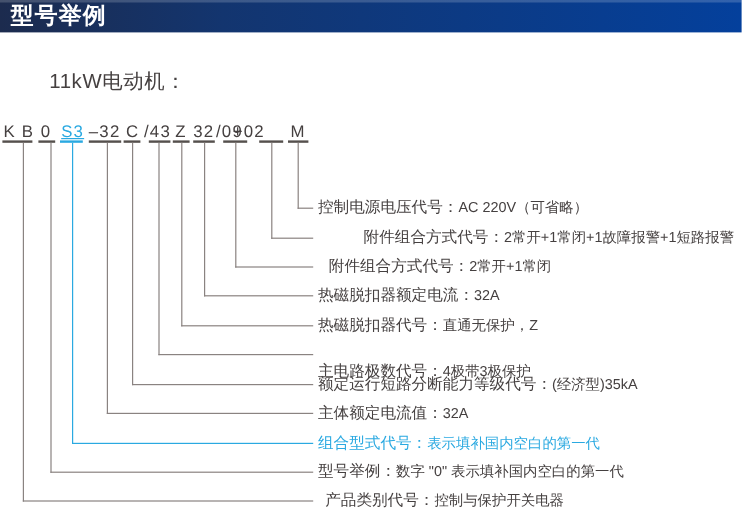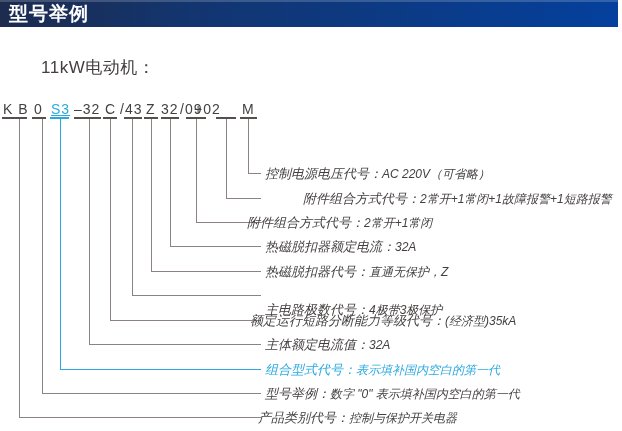--- a/index.html
+++ b/index.html
@@ -27,80 +27,80 @@
     font-size:14px;letter-spacing:1px;white-space:nowrap;text-align:right;
   }
   .code-group.blue{color:#2aa9e1;}
   .underline{position:absolute;top:117px;height:2px;background:#55504d;}
   .underline.blue{background:#2aa9e1;}
   .vline{position:absolute;width:1px;background:#8a8381;}
   .vline.blue{background:#2aa9e1;}
   .hline{position:absolute;height:1px;background:#8a8381;}
   .hline.blue{background:#2aa9e1;}
   .label-row{
-    position:absolute;height:18px;line-height:18px;white-space:nowrap;font-style:italic;
+    position:absolute;height:18px;line-height:18px;white-space:nowrap;
   }
   .label-name{font-size:13px;}
   .label-value{font-size:12px;}
   .label-row.blue .label-name,.label-row.blue .label-value{color:#2aa9e1;}
 </style>
 </head>
 <body>
 
 <div class="canvas">
   <div class="header-bar">
     <span class="header-title">型号举例</span>
   </div>
   <div class="title-motor">11kW电动机：</div>
   <div id="diagram">
       <div class="code-group" style="left: 3px;"><span>K B</span></div>
       <div class="underline" style="left: 2px; width: 25px; top: 117px;"></div>
       <div class="vline" style="left: 19px; top: 119px; height: 299px;"></div>
       <div class="hline" style="left: 19px; top: 417px; width: 242px;"></div>
-      <div class="label-row" style="left: 258px; top: 408px;"><span class="label-name">产品类别代号：</span><span class="label-value">控制与保护开关电器</span></div>
+      <div class="label-row" style="left: 271px; top: 408px;"><span class="label-name">产品类别代号：</span><span class="label-value">控制与保护开关电器</span></div>
       <div class="code-group" style="left: 34px;"><span>0</span></div>
       <div class="underline" style="left: 32px; width: 14px; top: 117px;"></div>
       <div class="vline" style="left: 42px; top: 119px; height: 275px;"></div>
       <div class="hline" style="left: 42px; top: 393px; width: 219px;"></div>
       <div class="label-row" style="left: 265px; top: 384px;"><span class="label-name">型号举例：</span><span class="label-value">数字 "0" 表示填补国内空白的第一代</span></div>
       <div class="code-group blue" style="left: 51px; text-decoration: underline;"><span>S3</span></div>
       <div class="underline blue" style="left: 50px; width: 19px; top: 117px;"></div>
       <div class="vline blue" style="left: 60px; top: 119px; height: 251px;"></div>
       <div class="hline blue" style="left: 60px; top: 369px; width: 201px;"></div>
       <div class="label-row blue" style="left: 265px; top: 360px;"><span class="label-name">组合型式代号：</span><span class="label-value">表示填补国内空白的第一代</span></div>
       <div class="code-group" style="left: 74px;"><span>–32</span></div>
       <div class="underline" style="left: 74px; width: 27px; top: 117px;"></div>
       <div class="vline" style="left: 89px; top: 119px; height: 226px;"></div>
       <div class="hline" style="left: 89px; top: 344px; width: 172px;"></div>
       <div class="label-row" style="left: 265px; top: 335px;"><span class="label-name">主体额定电流值：</span><span class="label-value">32A</span></div>
       <div class="code-group" style="left: 105px;"><span>C</span></div>
       <div class="underline" style="left: 103px; width: 14px; top: 117px;"></div>
       <div class="vline" style="left: 110px; top: 119px; height: 202px;"></div>
       <div class="hline" style="left: 110px; top: 320px; width: 151px;"></div>
-      <div class="label-row" style="left: 250px; top: 311px;"><span class="label-name">额定运行短路分断能力等级代号：</span><span class="label-value">(经济型)35kA</span></div>
+      <div class="label-row" style="left: 265px; top: 311px;"><span class="label-name">额定运行短路分断能力等级代号：</span><span class="label-value">(经济型)35kA</span></div>
       <div class="code-group" style="left: 120px;"><span>/</span><span>43</span></div>
       <div class="underline" style="left: 124px; width: 18px; top: 117px;"></div>
       <div class="vline" style="left: 132px; top: 119px; height: 177px;"></div>
       <div class="hline" style="left: 132px; top: 295px; width: 129px;"></div>
       <div class="label-row" style="left: 265px; top: 300px;"><span class="label-name">主电路极数代号：</span><span class="label-value">4极带3极保护</span></div>
       <div class="code-group" style="left: 146px;"><span>Z</span></div>
       <div class="underline" style="left: 144px; width: 14px; top: 117px;"></div>
       <div class="vline" style="left: 151px; top: 119px; height: 153px;"></div>
       <div class="hline" style="left: 151px; top: 271px; width: 110px;"></div>
       <div class="label-row" style="left: 265px; top: 262px;"><span class="label-name">热磁脱扣器代号：</span><span class="label-value">直通无保护，Z</span></div>
       <div class="code-group" style="left: 161px;"><span>32</span></div>
       <div class="underline" style="left: 161px; width: 18px; top: 117px;"></div>
       <div class="vline" style="left: 170px; top: 119px; height: 128px;"></div>
       <div class="hline" style="left: 170px; top: 246px; width: 91px;"></div>
       <div class="label-row" style="left: 265px; top: 237px;"><span class="label-name">热磁脱扣器额定电流：</span><span class="label-value">32A</span></div>
       <div class="code-group" style="left: 180px;"><span>/</span><span>09</span></div>
       <div class="underline" style="left: 186px; width: 20px; top: 117px;"></div>
       <div class="vline" style="left: 196px; top: 119px; height: 104px;"></div>
       <div class="hline" style="left: 196px; top: 222px; width: 65px;"></div>
-      <div class="label-row" style="left: 247px; top: 213px;"><span class="label-name">附件组合方式代号：</span><span class="label-value">2常开+1常闭</span></div>
+      <div class="label-row" style="left: 274px; top: 213px;"><span class="label-name">附件组合方式代号：</span><span class="label-value">2常开+1常闭</span></div>
       <div class="code-group" style="left: 194px;"><span>+</span><span>02</span></div>
       <div class="underline" style="left: 216px; width: 20px; top: 117px;"></div>
       <div class="vline" style="left: 226px; top: 119px; height: 80px;"></div>
       <div class="hline" style="left: 226px; top: 198px; width: 35px;"></div>
       <div class="label-row" style="left: 265px; top: 189px; margin-left: 38px;"><span class="label-name">附件组合方式代号：</span><span class="label-value">2常开+1常闭+1故障报警+1短路报警</span></div>
       <div class="code-group" style="left: 242px;"><span>M</span></div>
       <div class="underline" style="left: 240px; width: 17px; top: 117px;"></div>
       <div class="vline" style="left: 248px; top: 119px; height: 55px;"></div>
       <div class="hline" style="left: 248px; top: 173px; width: 13px;"></div>
       <div class="label-row" style="left: 265px; top: 164px;"><span class="label-name">控制电源电压代号：</span><span class="label-value">AC 220V（可省略）</span></div>

